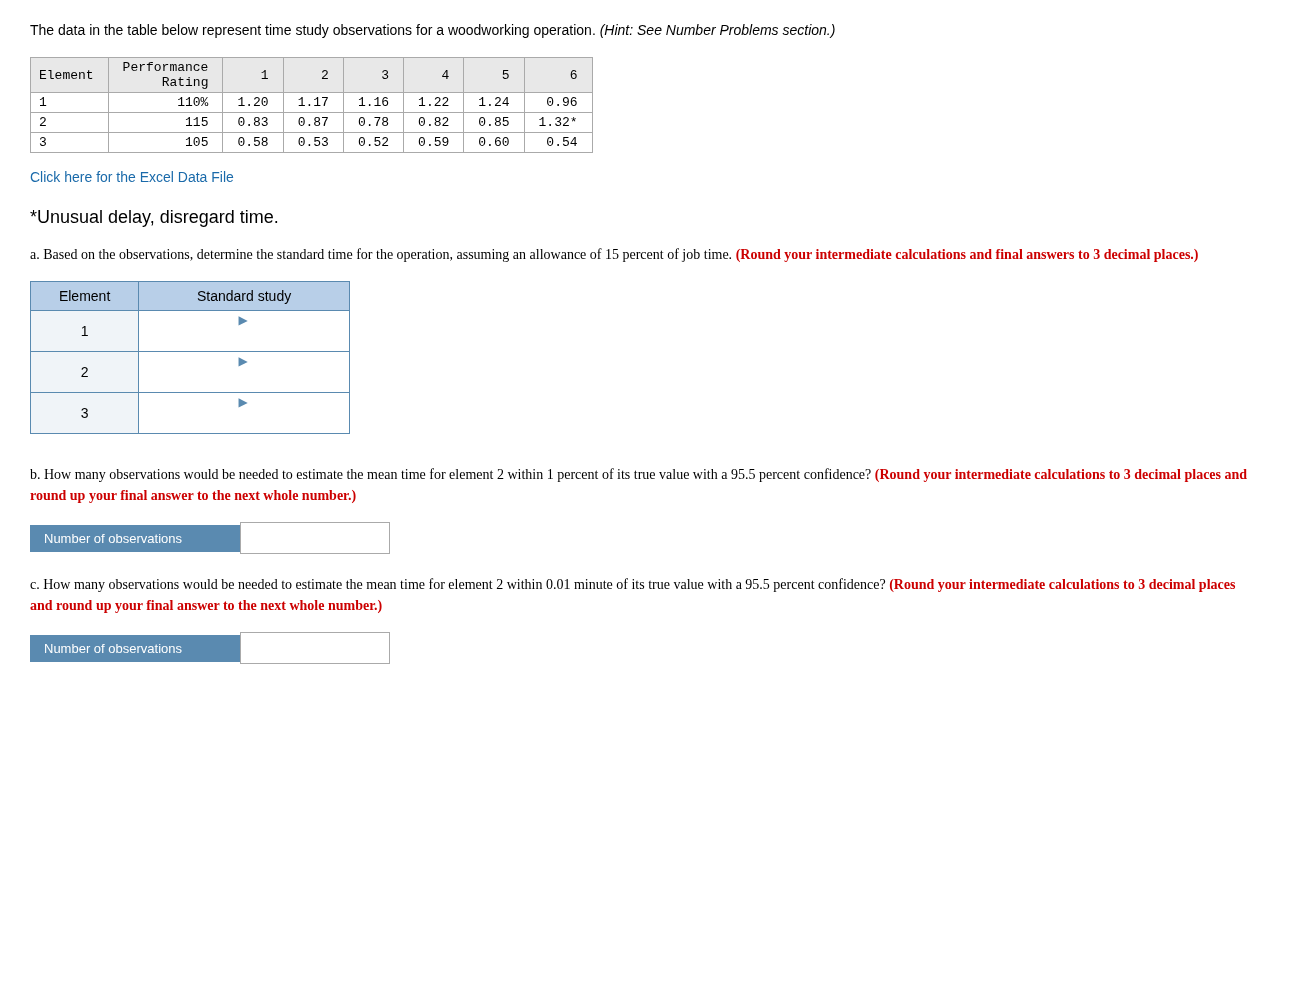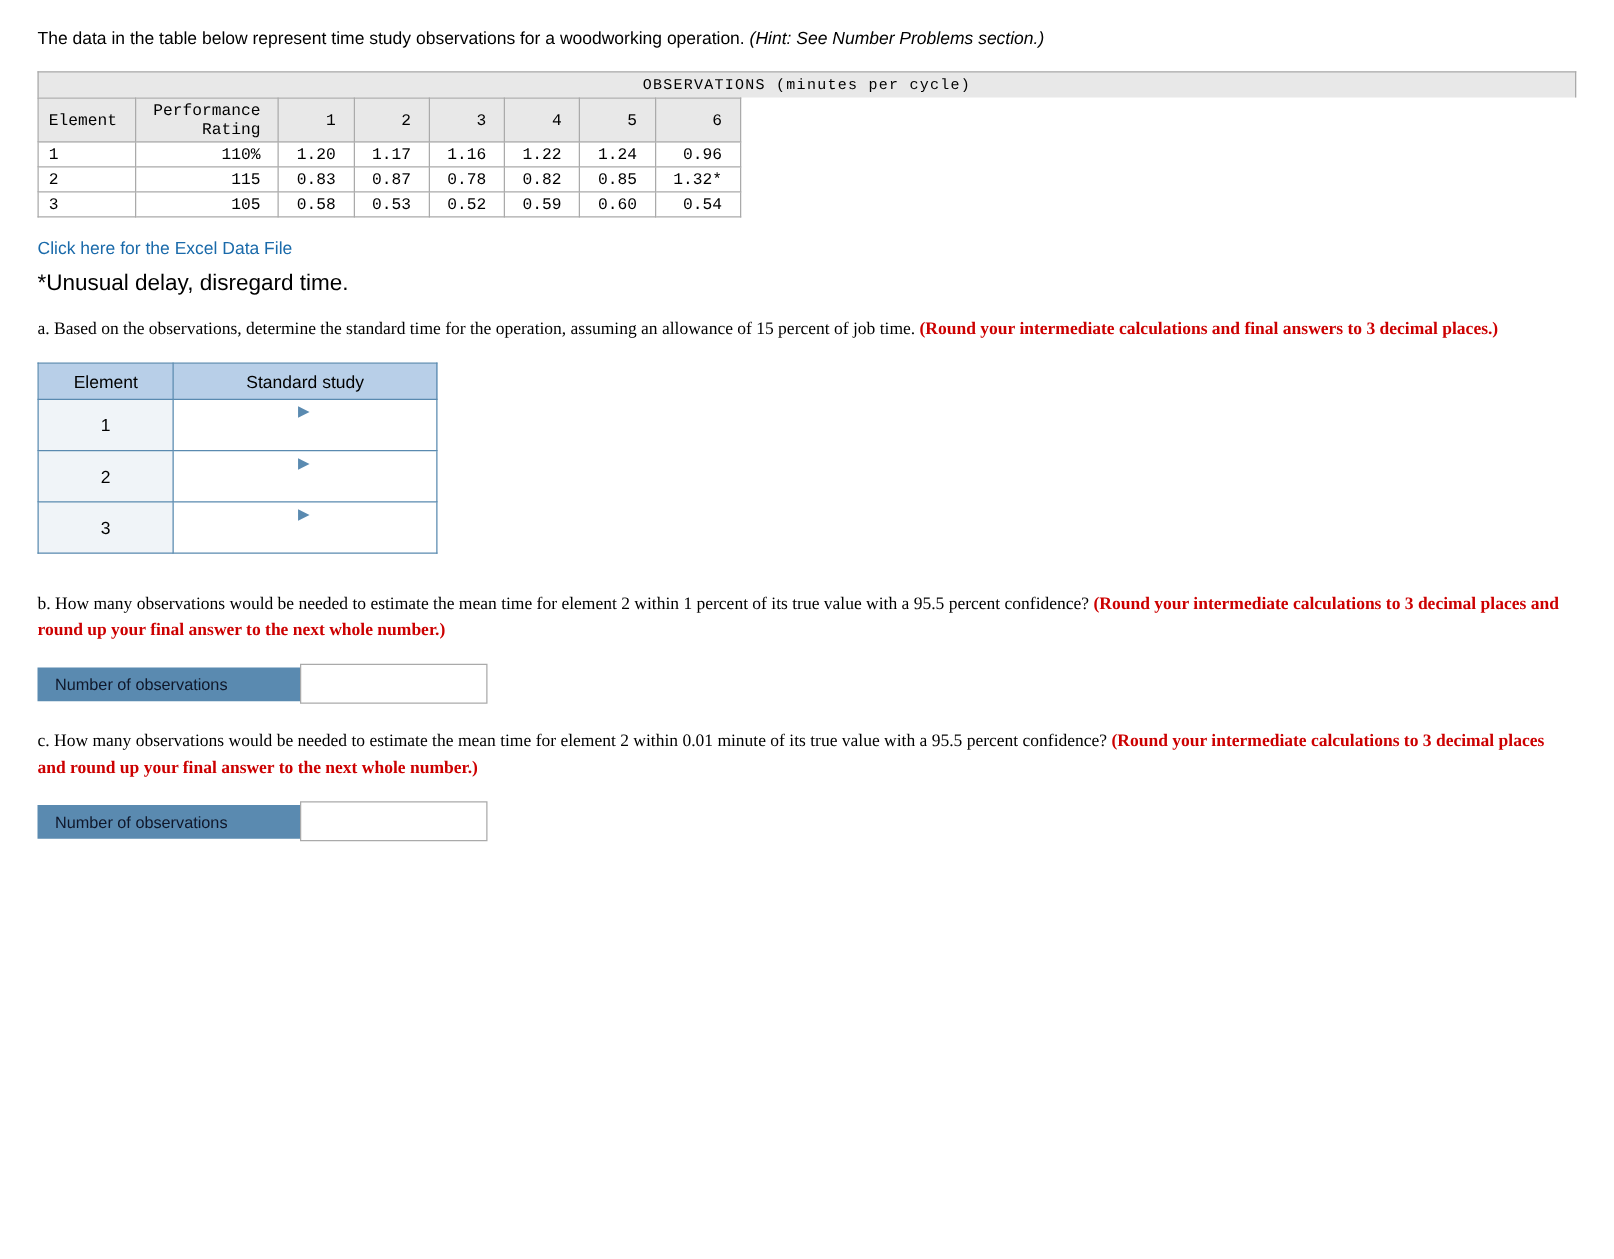--- a/index.html
+++ b/index.html
@@ -48,21 +48,21 @@
     }
     .obs-table .header-row td {
       background: #e8e8e8;
       font-weight: normal;
     }
 
     .excel-link {
       color: #1a6aaa;
       text-decoration: none;
       display: inline-block;
-      margin-bottom: 10px;
+      margin-bottom: 22px;
       font-size: 14px;
     }
 
     .unusual-note {
       margin-bottom: 16px;
       font-size: 18px;
     }
 
     .question {
       margin-bottom: 16px;
@@ -121,21 +121,21 @@
 
     
     .obs-answer-row {
       display: flex;
       align-items: center;
       margin-top: 16px;
       margin-bottom: 10px;
     }
     .obs-label {
       background: #5a8ab0;
-      color: #0f172a;
+      color: #ffffff;
       padding: 6px 14px;
       font-size: 13px;
       min-width: 210px;
       display: flex;
       align-items: center;
     }
     .obs-input {
       border: 1px solid #aaa;
       height: 32px;
       width: 150px;
@@ -153,21 +153,20 @@
 
 
 
 <p class="intro">
   <span>The data in the table below represent time study observations for a woodworking operation.</span>
   <em>(Hint: See Number Problems section.)</em>
 </p>
 
 
 <div class="obs-table-wrapper">
-  <div class="obs-table-title">OBSERVATIONS (minutes per cycle)</div>
   <table class="obs-table">
     <thead>
       <tr class="header-row">
         <td class="col-label">Element</td>
         <td>Performance<br>Rating</td>
         <td>1</td>
         <td>2</td>
         <td>3</td>
         <td>4</td>
         <td>5</td>

